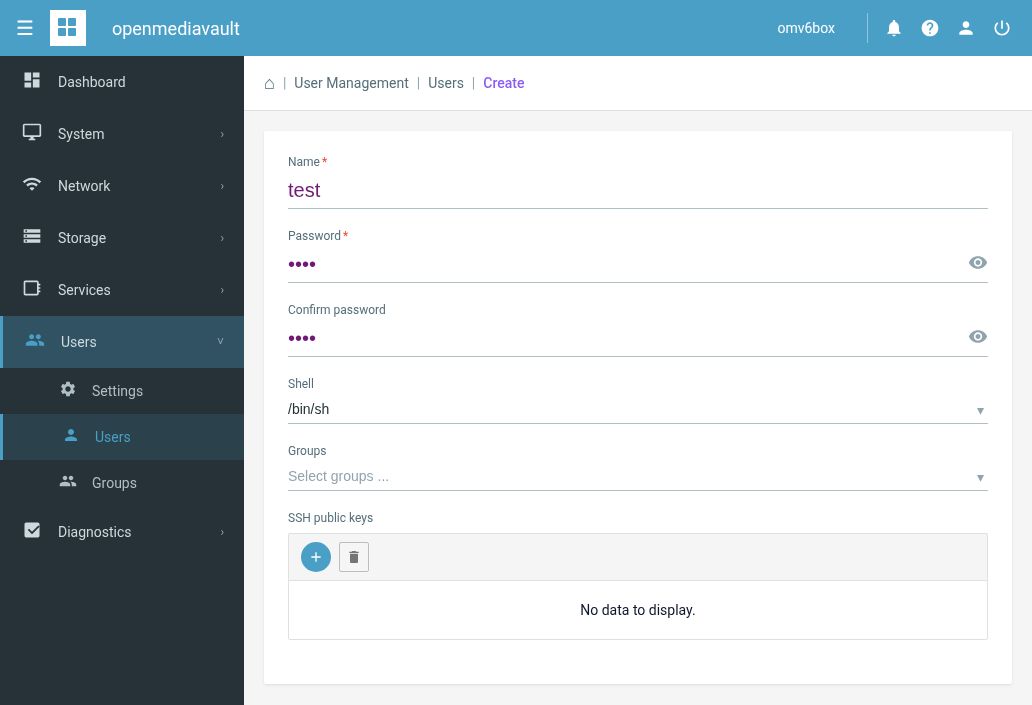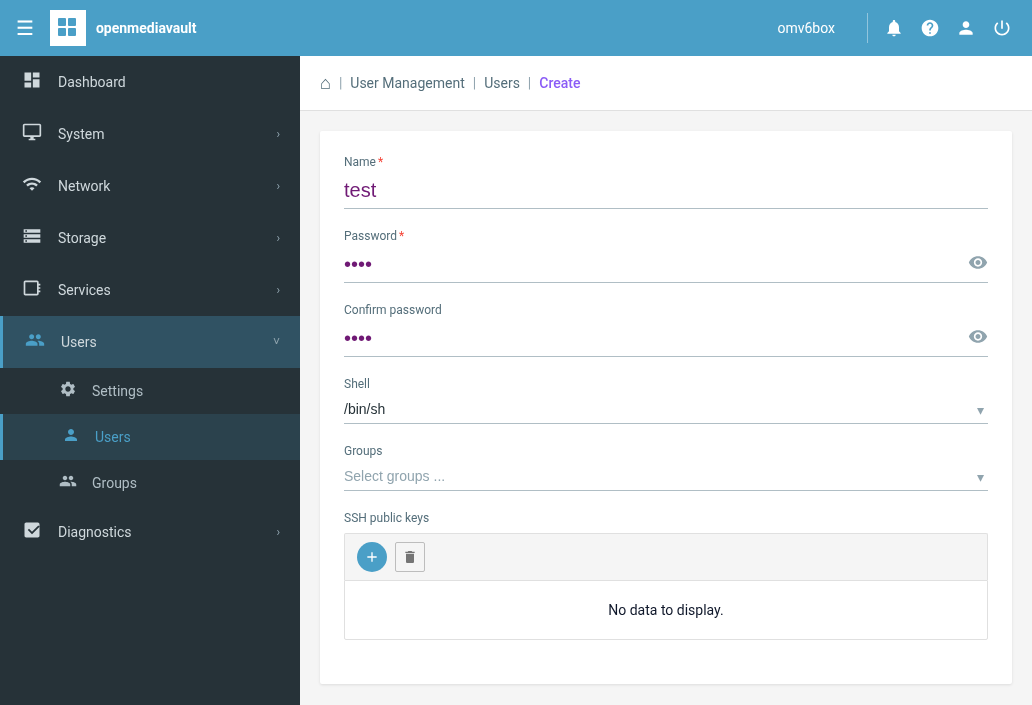--- a/index.html
+++ b/index.html
@@ -9,34 +9,34 @@
     .topbar {
       background: #4a9fc7;
       height: 56px;
       display: flex;
       align-items: center;
       padding: 0 16px;
       flex-shrink: 0;
       justify-content: space-between;
     }
     .topbar-left { display: flex; align-items: center; gap: 16px; }
-    .topbar-logo { display: flex; align-items: center; gap: 10px; color: white; font-size: 14px; font-weight: 700; }
+    .topbar-logo { display: flex; align-items: center; gap: 26px; color: white; font-size: 18px; font-weight: 400; }
     .topbar-logo-icon { background: white; color: #4a9fc7; width: 36px; height: 36px; display: flex; align-items: center; justify-content: center; font-size: 18px; }
     .hamburger-btn { color: white; background: none; border: none; cursor: pointer; font-size: 20px; }
     .topbar-right { display: flex; align-items: center; gap: 8px; color: white; }
     .topbar-username { font-size: 14px; margin-right: 20px; }
     .topbar-divider { width: 1px; height: 30px; background: rgba(255,255,255,0.4); margin: 0 4px; }
     .topbar-icon-btn { color: white; background: none; border: none; cursor: pointer; font-size: 20px; padding: 4px; display: flex; align-items: center; justify-content: center; }
 
     
     .main-layout { display: flex; flex: 1; overflow: hidden; }
 
     
     .sidebar {
-      width: 300px;
+      width: 244px;
       background: #263238;
       color: #cfd8dc;
       flex-shrink: 0;
       overflow-y: auto;
     }
     .sidebar-item {
       display: flex;
       align-items: center;
       padding: 14px 20px;
       cursor: pointer;

